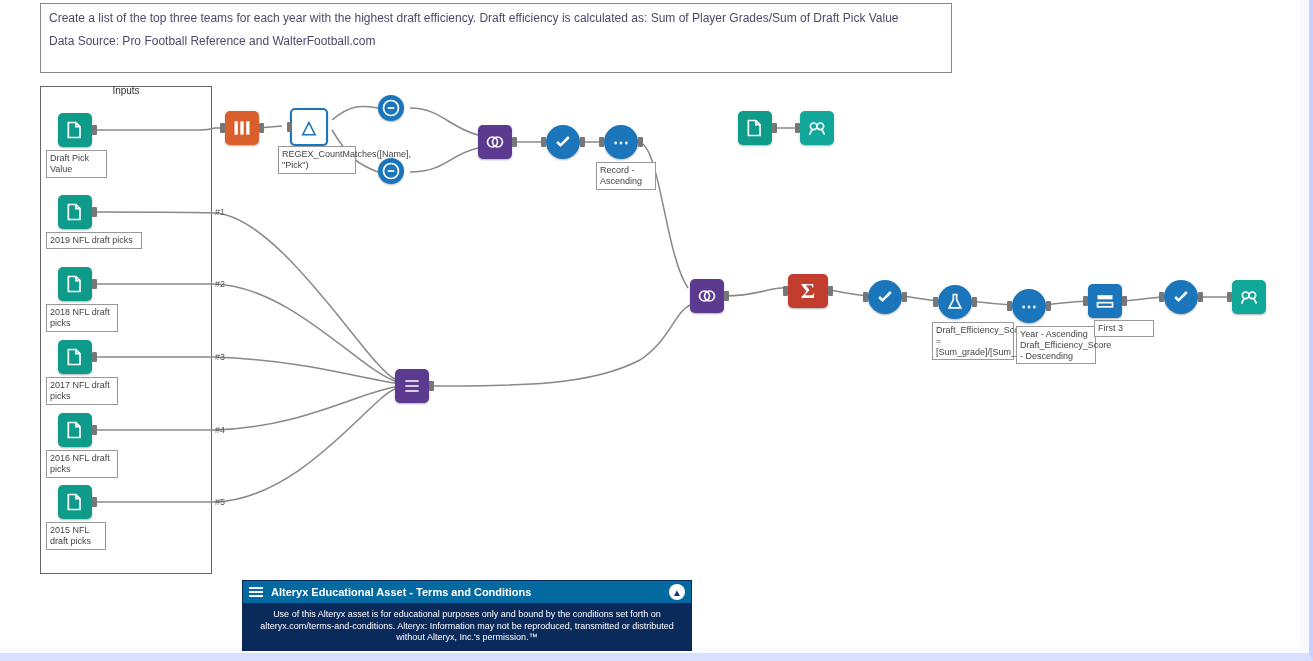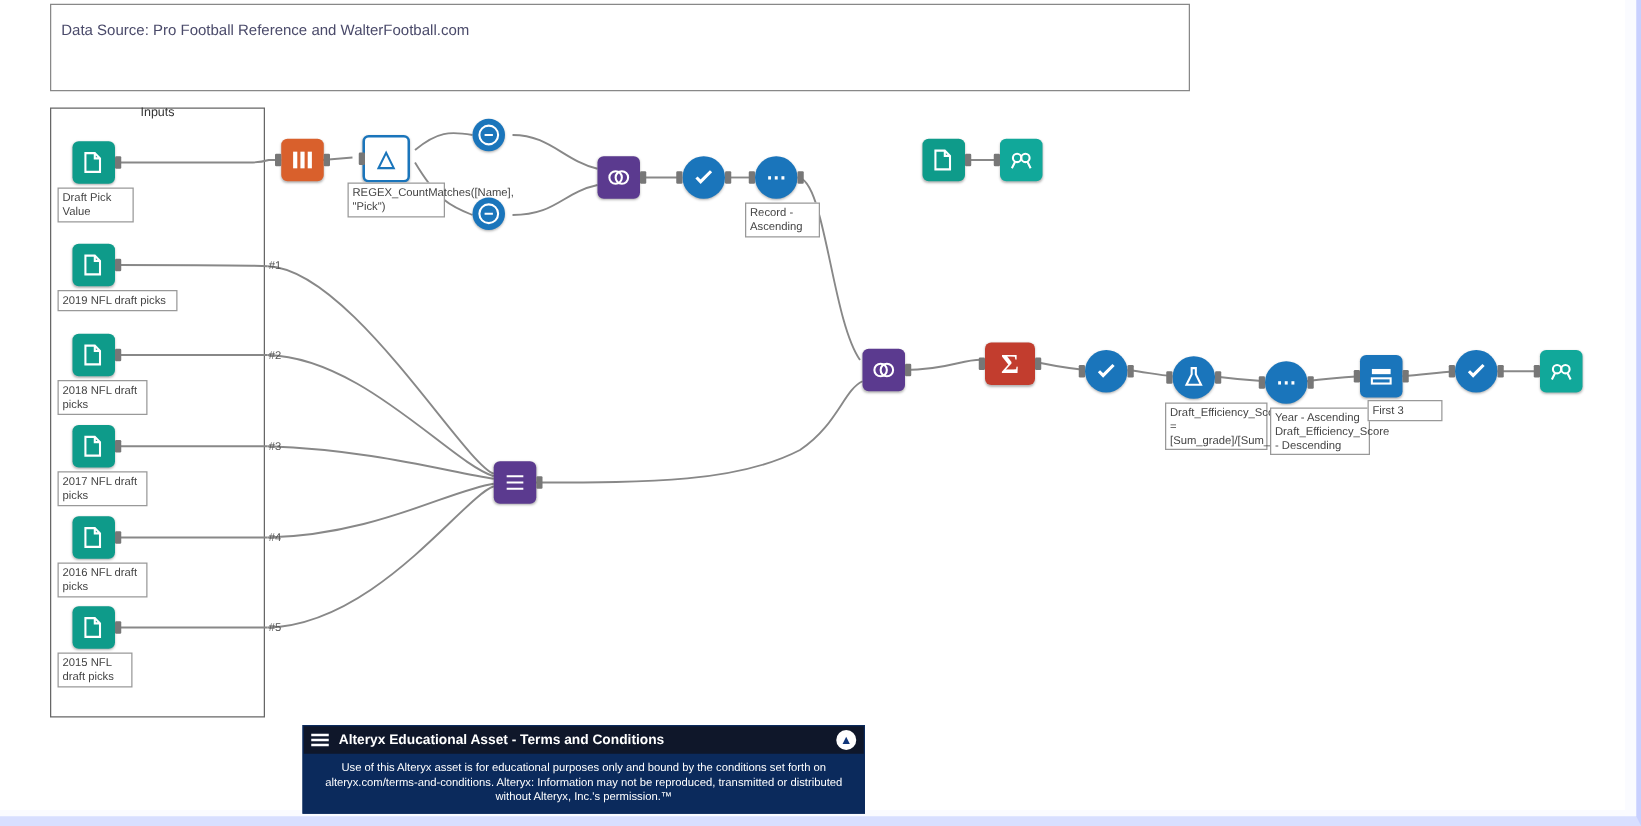--- a/index.html
+++ b/index.html
@@ -108,21 +108,21 @@
     width:450px;
     background:#0b2a5c;
     border:1px solid #0b2a5c;
     color:#fff;
     box-sizing:border-box;
   }
   .footer-header {
     display:flex;
     align-items:center;
     justify-content:space-between;
-    background:#0f172a;
+    background:#0369a1;
     padding:3px 6px;
     font-size:11px;
     font-weight:bold;
   }
   .footer-header .hx { display:flex; align-items:center; gap:8px;}
   .footer-body {
     padding:6px 12px;
     font-size:9px;
     text-align:center;
     line-height:1.3;
@@ -136,20 +136,21 @@
   .ham { display:inline-block;width:14px;height:10px;background:linear-gradient(#fff,#fff) 0 0/14px 2px no-repeat,linear-gradient(#fff,#fff) 0 4px/14px 2px no-repeat,linear-gradient(#fff,#fff) 0 8px/14px 2px no-repeat;}
   
   .tool svg { width:20px;height:20px;fill:currentColor; }
 </style>
 </head>
 <body>
 
 <div class="canvas">
 
   <div class="comment-box" style="left:40px; top:3px; width:912px; height:70px;">
+    <div>Create a list of the top three teams for each year with the highest draft efficiency.  Draft efficiency is calculated as:   Sum of Player Grades/Sum of Draft Pick Value</div>
     <div style="height:6px;"></div>
     <div>Data Source: Pro Football Reference and WalterFootball.com</div>
   </div>
 
   <div class="container-box" style="left:40px; top:86px; width:172px; height:488px;">
     <div class="container-title">Inputs</div>
   </div>
 
 
   <svg class="wires">

